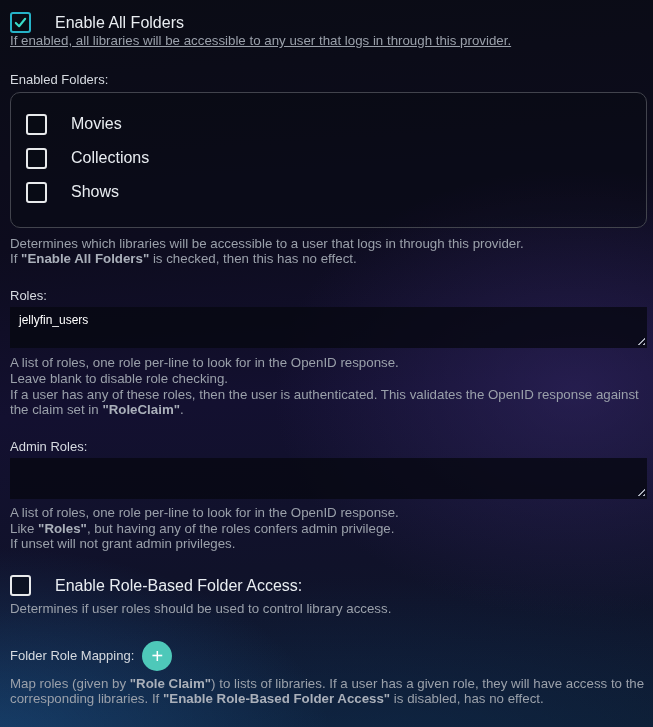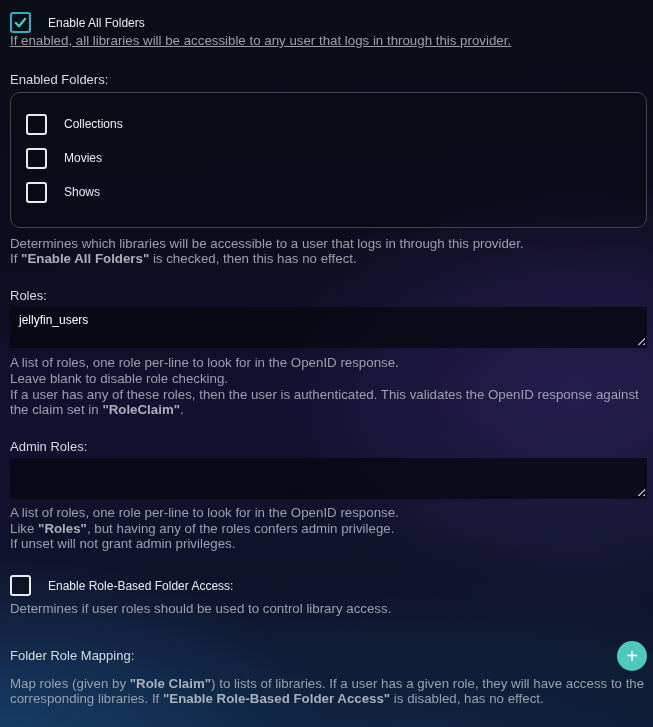--- a/index.html
+++ b/index.html
@@ -20,21 +20,21 @@
   }
   .cb-row{display:flex;align-items:center;cursor:pointer;}
   .cb{
     position:relative;box-sizing:border-box;flex:0 0 auto;
     width:21px;height:21px;border:2px solid #e8eaec;border-radius:3px;
     background:rgba(8,12,20,.55);
   }
   .cb .check{display:none;position:absolute;left:1px;top:1px;}
   .cb.checked{border-color:#26b3c8;}
   .cb.checked .check{display:block;}
-  .cb-label{margin-left:17px;font-size:12px;color:#e9edf1;}
+  .cb-label{margin-left:24px;font-size:16px;color:#e9edf1;}
   .desc{font-size:13.3px;line-height:15.7px;color:#9aa0aa;}
   .desc b{font-weight:bold;color:#aab0ba;}
   .field-label{font-size:13px;color:#d6dae0;}
   .fieldset{
     box-sizing:border-box;margin-top:5px;width:637px;
     border:1px solid #42444d;border-radius:10px;
     padding:21px 15px 24px 15px;
     background:rgba(4,6,12,.25);
   }
   .fieldset .cb-row{margin-bottom:13px;}
@@ -54,21 +54,21 @@
   .mt-desc1{text-decoration:underline;}
   .mt-label1{margin-top:23px;}
   .mt-desc2{margin-top:8px;}
   .mt-label2{margin-top:21px;}
   .mt-ta{margin-top:4px;}
   .mt-desc3{margin-top:7px;}
   .mt-label3{margin-top:21px;}
   .mt-desc4{margin-top:6px;}
   .mt-cb2{margin-top:23px;}
   .mt-desc5{margin-top:5px;}
-  .mt-map{margin-top:24px;justify-content:space-between;}
+  .mt-map{margin-top:24px;}
   .mt-desc6{margin-top:5px;}
   .map-row{display:flex;align-items:center;}
   .map-row .field-label{line-height:30px;}
   .add-btn{
     width:30px;height:30px;margin-left:8px;border:0;border-radius:50%;
     background:#4ec8b9;color:#ffffff;font-size:20px;line-height:28px;
     text-align:center;padding:0;cursor:pointer;
     font-family:"Liberation Sans","DejaVu Sans",sans-serif;
   }
 </style>
@@ -86,27 +86,27 @@
     <span class="cb-label">Enable All Folders</span>
   </div>
   <div class="desc mt-desc1">If enabled, all libraries will be accessible to any user that logs in through this provider.</div>
 
   <div class="field-label mt-label1">Enabled Folders:</div>
   <div class="fieldset">
     <div class="cb-row">
       <span class="cb">
         
       </span>
-      <span class="cb-label">Collections</span>
+      <span class="cb-label">Movies</span>
     </div>
     <div class="cb-row">
       <span class="cb">
         
       </span>
-      <span class="cb-label">Movies</span>
+      <span class="cb-label">Collections</span>
     </div>
     <div class="cb-row">
       <span class="cb">
         
       </span>
       <span class="cb-label">Shows</span>
     </div>
   </div>
   <div class="desc mt-desc2">
     <div><span>Determines which libraries will be accessible to a user that logs in through this provider.</span></div>

